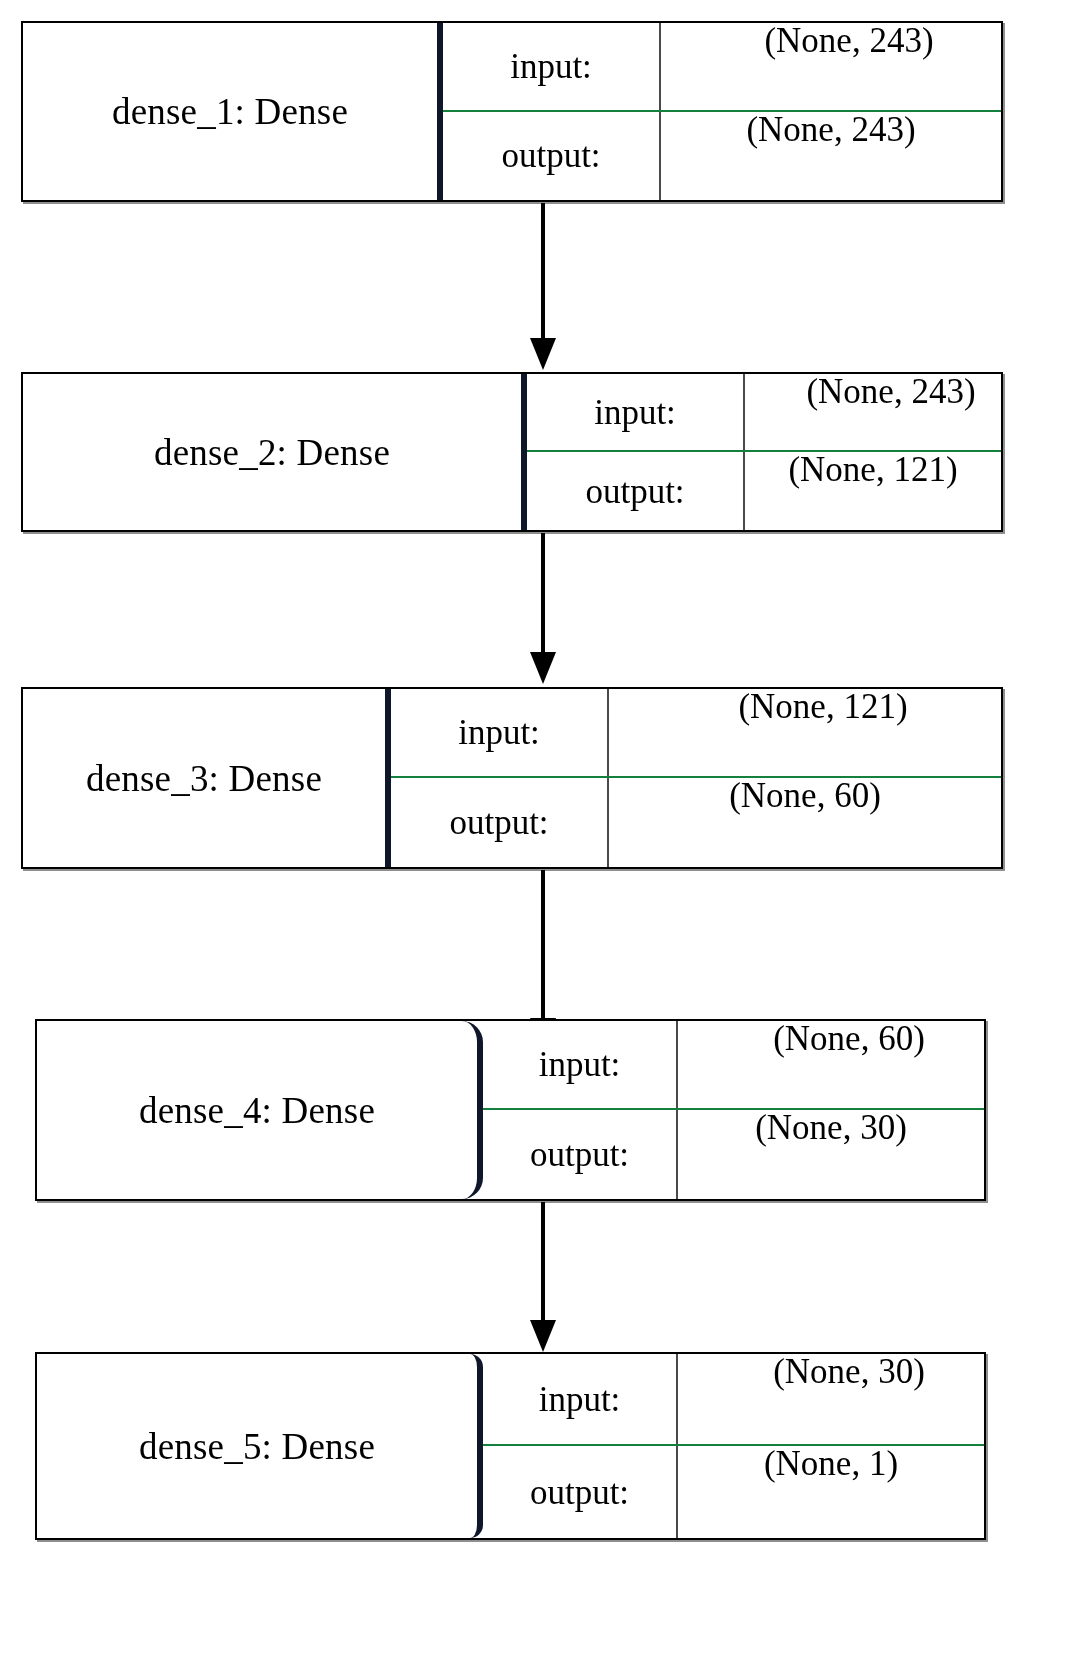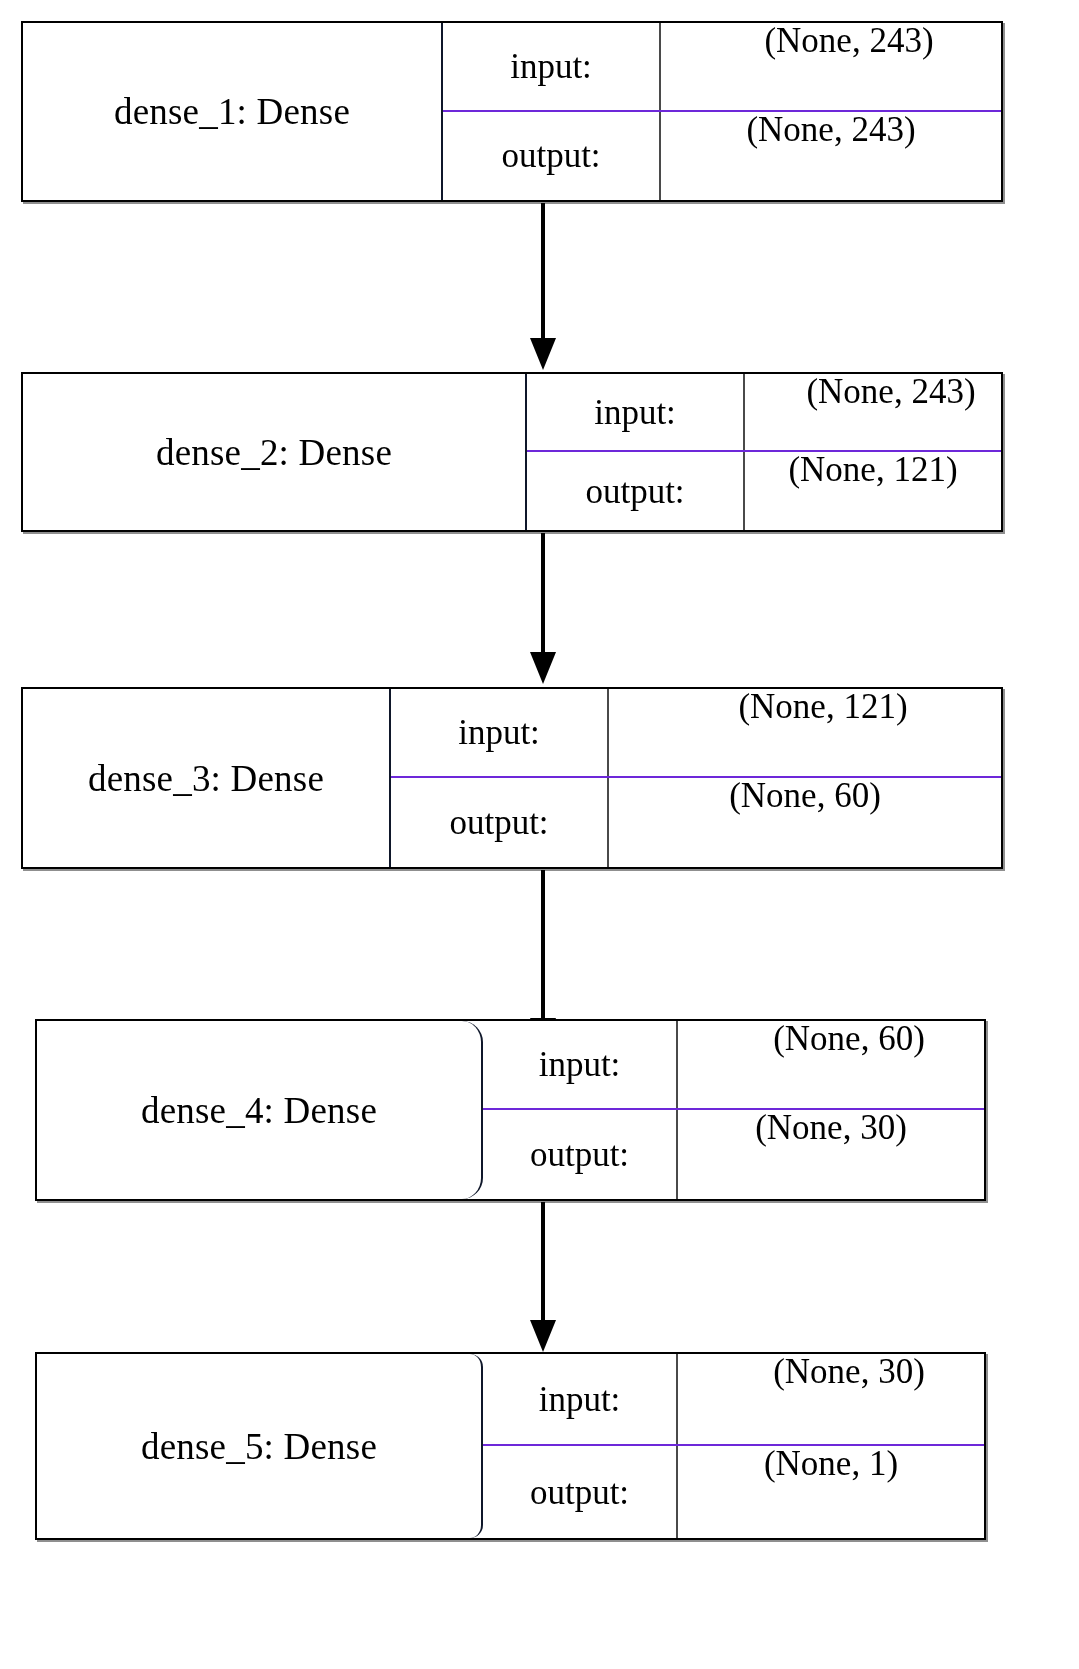--- a/index.html
+++ b/index.html
@@ -29,21 +29,21 @@
     display: flex;
     flex-direction: row;
     align-items: stretch;
   }
 
   .node-name-cell {
     box-sizing: border-box;
     display: flex;
     align-items: center;
     justify-content: center;
-    border-right: 2px solid #0f172a;
+    border-right: 6px solid #0f172a;
     padding: 0 6px;
     white-space: nowrap;
   }
   .node-name-text {
     font-size: 37px;
     line-height: 1;
     color: #000000;
     letter-spacing: 0.2px;
   }
 
@@ -54,21 +54,21 @@
     flex-direction: column;
   }
   .io-row {
     box-sizing: border-box;
     flex: 1 1 50%;
     display: flex;
     flex-direction: row;
     align-items: stretch;
   }
   .io-row.row-top {
-    border-bottom: 2px solid #6d28d9;
+    border-bottom: 2px solid #15803d;
     gap: 36px;
   }
   .io-label-cell {
     box-sizing: border-box;
     display: flex;
     align-items: center;
     justify-content: center;
     border-right: 2px solid #4a4a4a;
     white-space: nowrap;
   }

